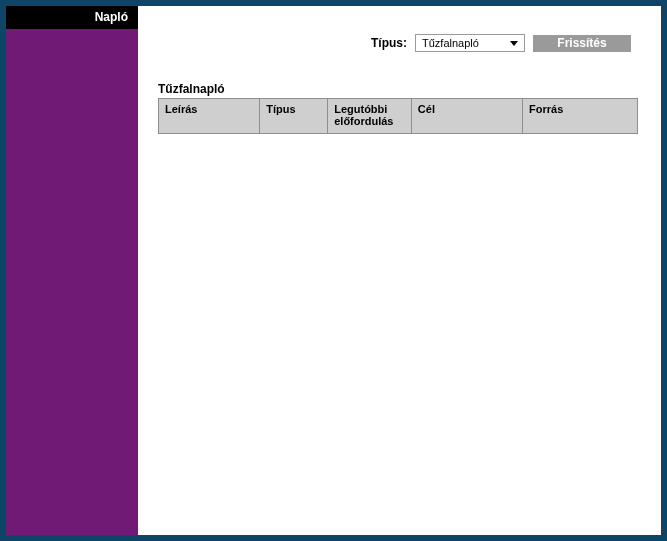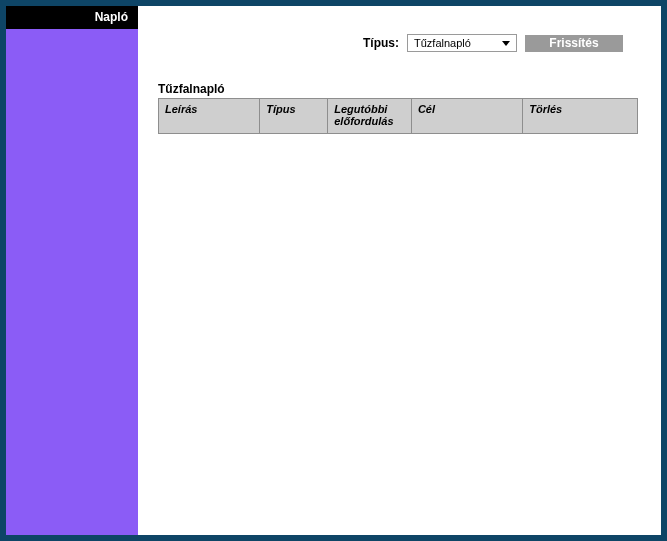--- a/index.html
+++ b/index.html
@@ -16,37 +16,37 @@
     border: 6px solid #0e4566;
     background: #fff;
     position: relative;
   }
   .sidebar {
     position: absolute;
     top: 0;
     left: 0;
     width: 132px;
     height: 529px;
-    background: #8b5cf6;
+    background: #701a75;
   }
   .sidebar-tab {
     background: #000;
     color: #fff;
     font-weight: bold;
     font-size: 12px;
     text-align: right;
     padding: 4px 10px 4px 4px;
     height: 15px;
     line-height: 15px;
   }
   .main {
     position: absolute;
     top: 0;
     left: 132px;
-    right: 8px;
+    right: 0;
     height: 529px;
     background: #fff;
   }
   .topbar {
     display: flex;
     justify-content: flex-end;
     align-items: center;
     gap: 8px;
     padding: 28px 30px 0 0;
   }
@@ -103,21 +103,20 @@
   table.logtable th {
     background: #cfcfcf;
     border: 1px solid #8e8e8e;
     font-size: 11px;
     font-weight: bold;
     text-align: left;
     padding: 4px 6px;
     color: #000;
     vertical-align: top;
     height: 26px;
-    font-style: italic;
   }
   .th-desc  { width: 95px; }
   .th-count { width: 58px; }
   .th-last  { width: 72px; padding: 2px 6px; }
   .th-dest  { width: 108px; }
   .th-src   { width: 110px; }
   .bottom-bar {
     position: absolute;
     bottom: 22px;
     right: 30px;
@@ -147,21 +146,21 @@
 
     <div class="section-title">Tűzfalnapló</div>
 
     <table class="logtable">
       <thead>
         <tr>
           <th class="th-desc">Leírás</th>
           <th class="th-count">Típus</th>
           <th class="th-last">Legutóbbi előfordulás</th>
           <th class="th-dest">Cél</th>
-          <th class="th-src">Törlés</th>
+          <th class="th-src">Forrás</th>
         </tr>
       </thead>
       <tbody>
       </tbody>
     </table>
 
 
   </div>
 </div>
 

